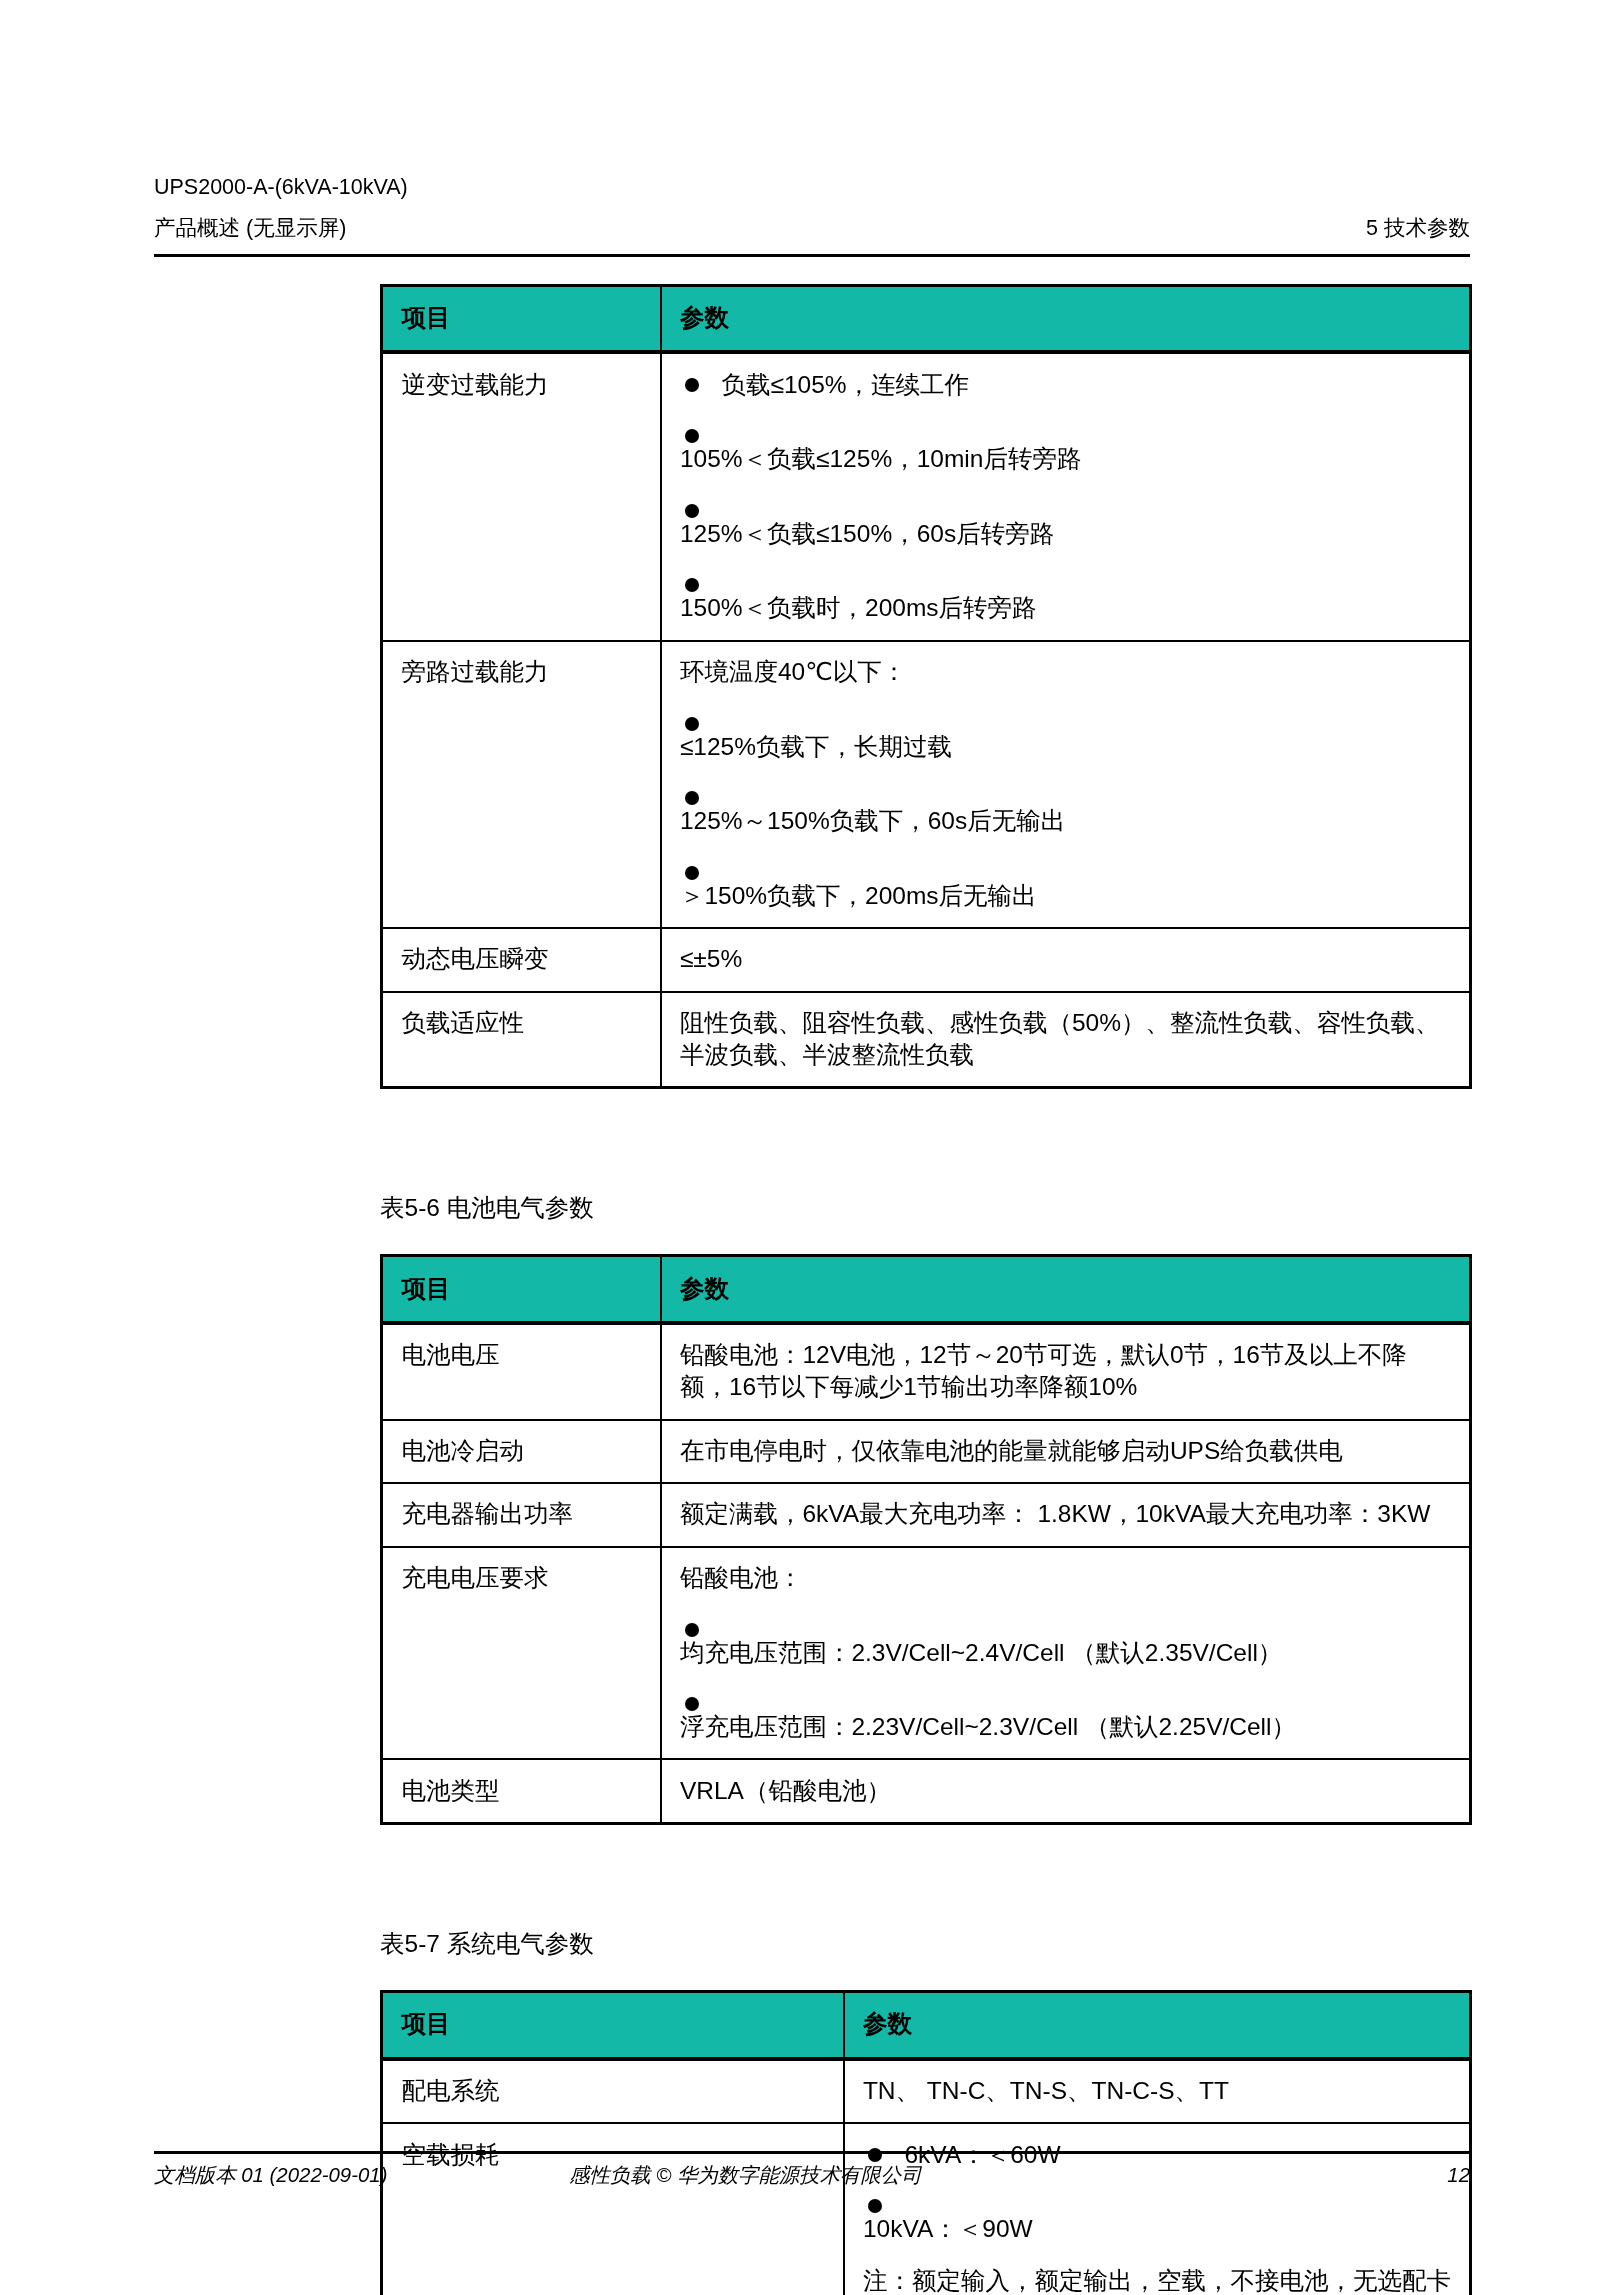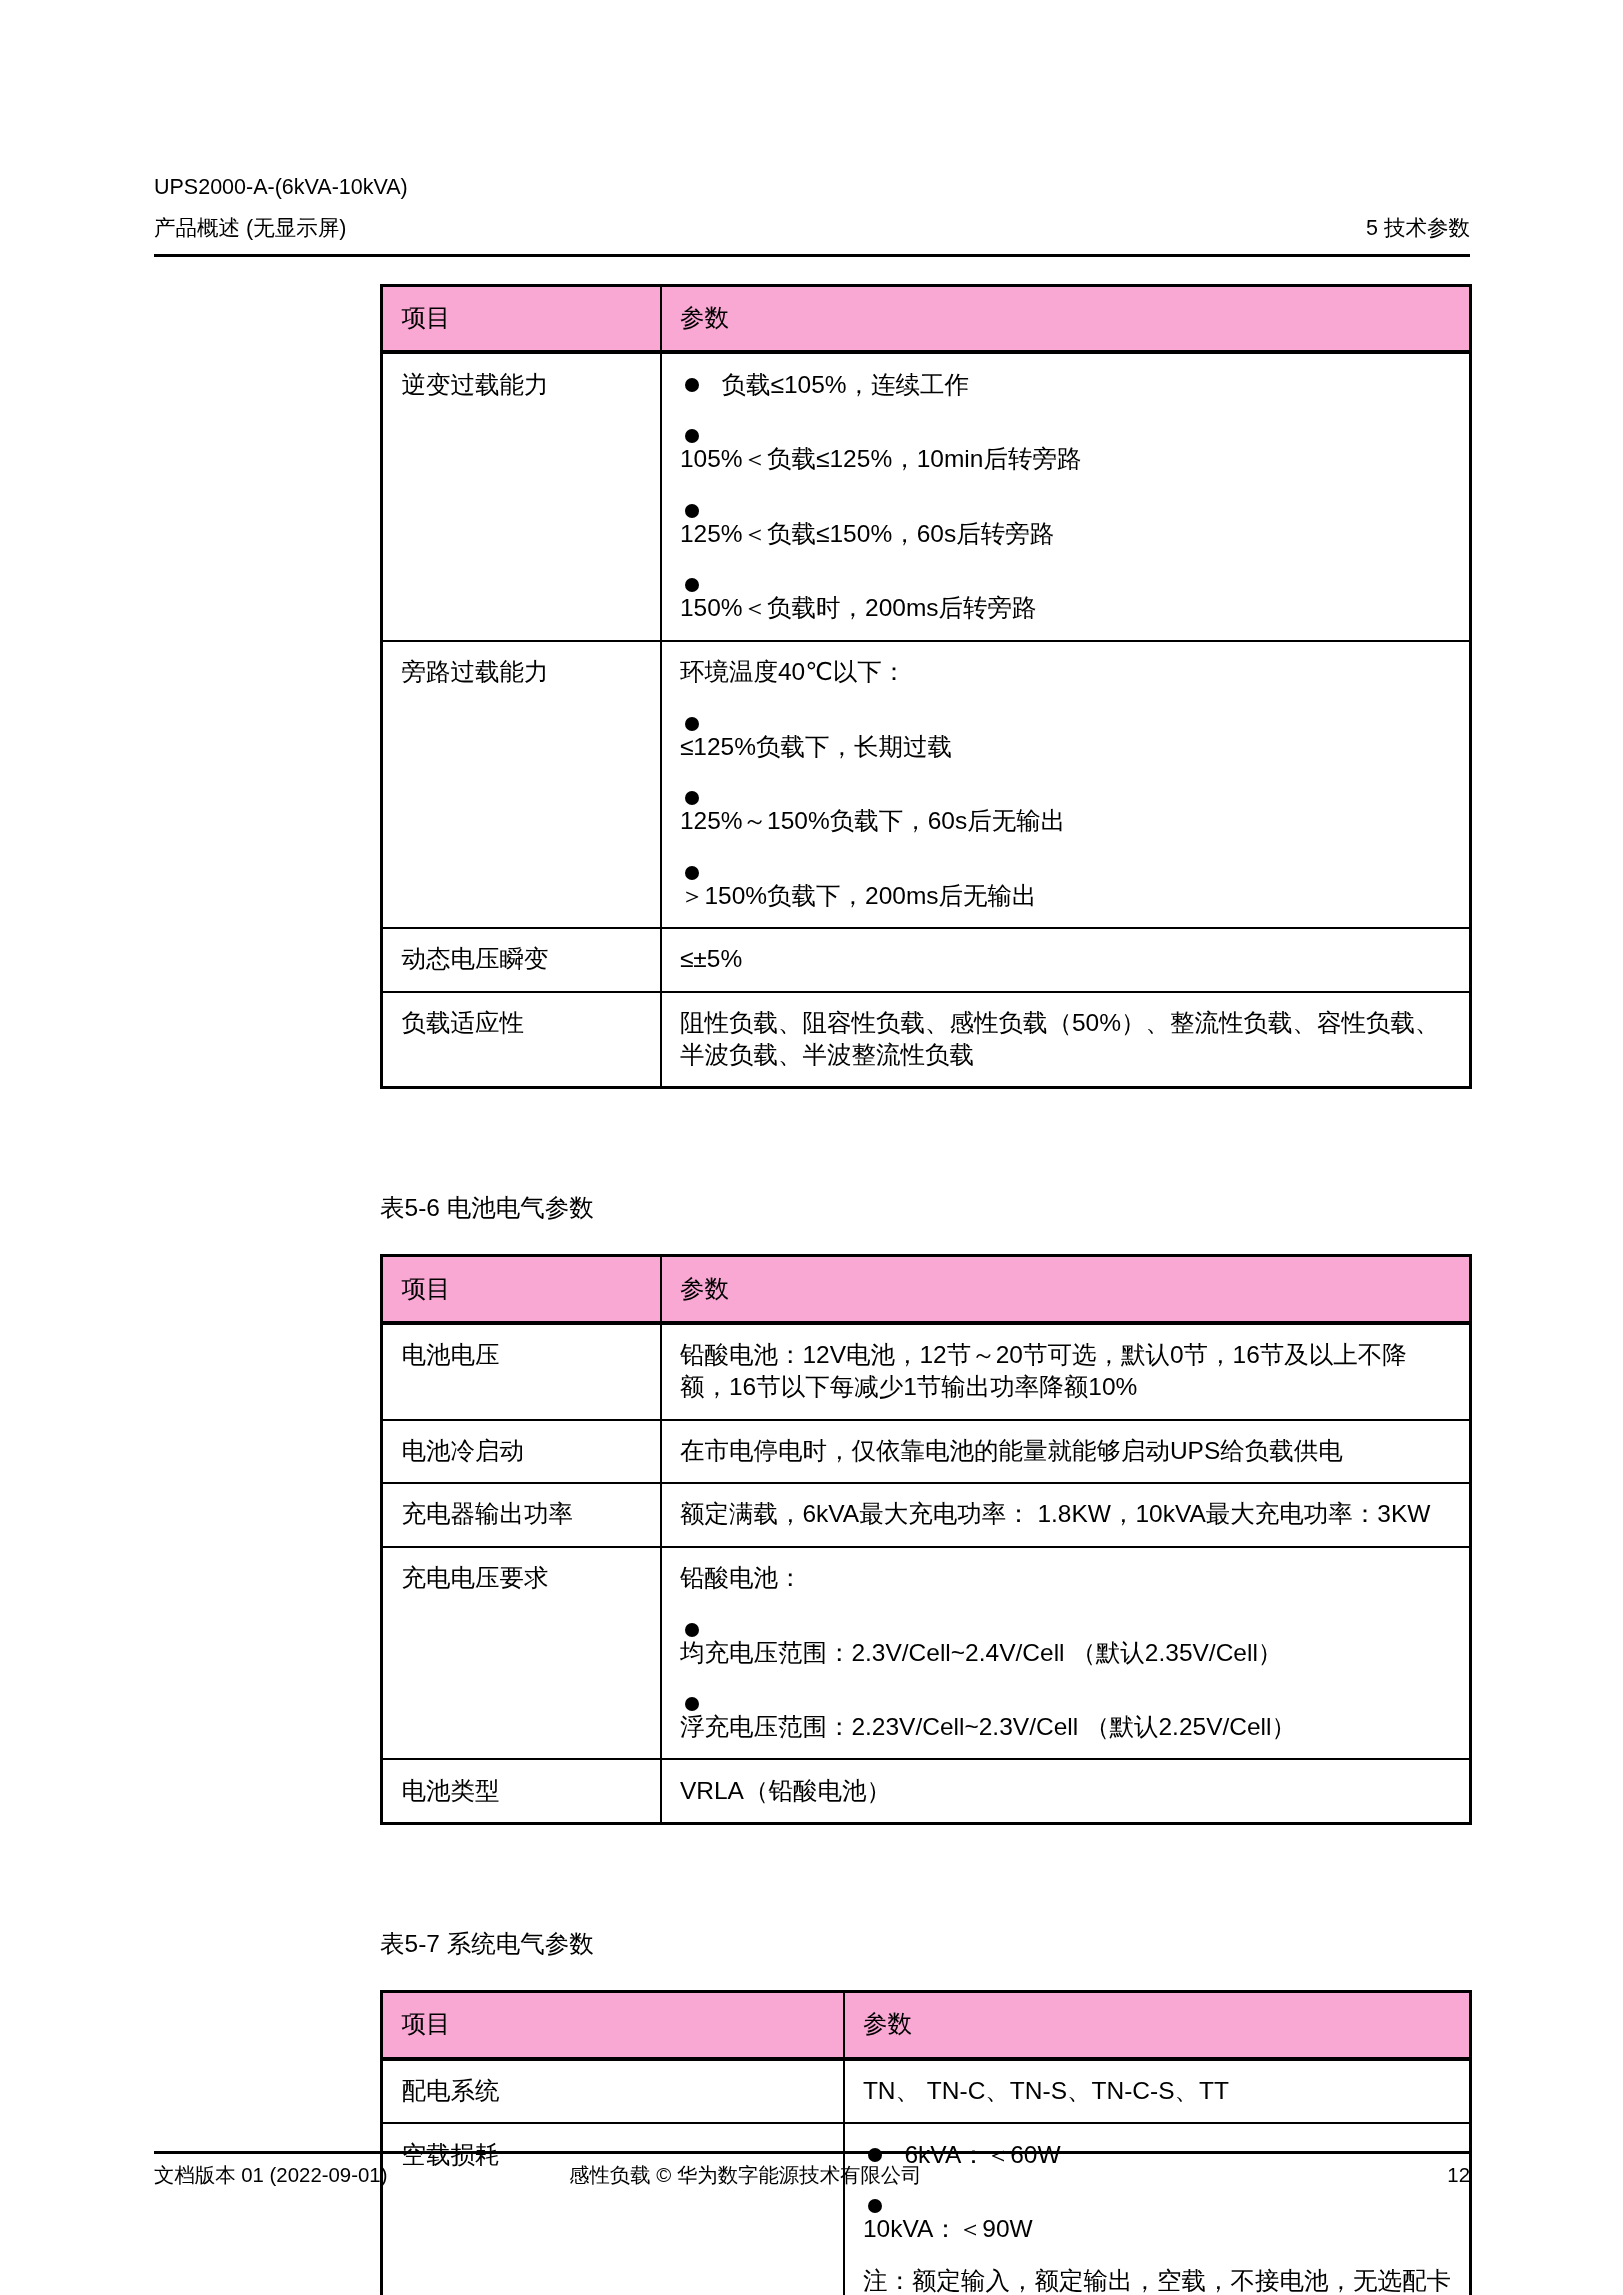--- a/index.html
+++ b/index.html
@@ -60,22 +60,22 @@
   table.param-table th,
   table.param-table td {
     border: 2px solid #000;
     vertical-align: top;
     text-align: left;
     padding: 14.3px 17.4px 15.3px 18.4px;
     line-height: 32px;
     word-break: break-word;
   }
   table.param-table thead th {
-    background: #f9a8d4;
-    font-weight: normal;
+    background: #14b8a6;
+    font-weight: bold;
     border-bottom: 4.1px solid #000;
     padding-top: 15.3px;
     padding-bottom: 16.4px;
   }
   .line { margin: 0; }
   .line.gap { margin-top: 19.4px; flex-direction: column; }
   .line.bullet { display: flex; align-items: flex-start; }
   .line.bullet .dot {
     flex: none;
     width: 14px;
@@ -84,20 +84,21 @@
     background: #000;
     margin: 9.2px 22.5px 0 5.1px;
   }
   .line.bullet .btxt { flex: 1; }
   
   .doc-footer {
     position: absolute;
     left: 154px;
     right: 153px;
     top: 2106px;
+    font-style: italic;
   }
   .footer-rule {
     border: none;
     border-top: 3.6px solid #000;
     height: 0;
     margin: 0;
   }
   .ft-row {
     display: flex;
     align-items: baseline;

